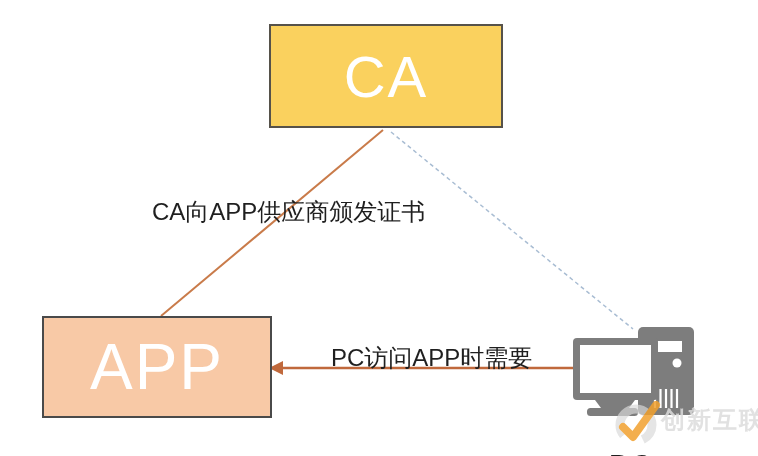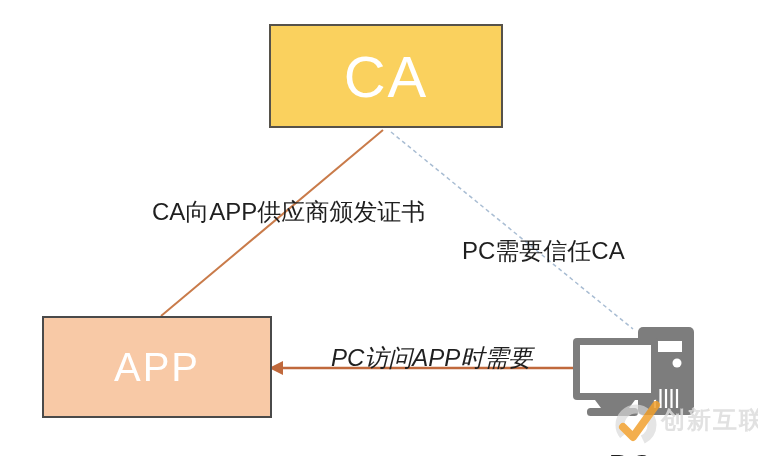--- a/index.html
+++ b/index.html
@@ -23,32 +23,32 @@
     font-family:"Liberation Sans","DejaVu Sans",sans-serif;
   }
   .node-ca{
     left:269px;top:24px;width:234px;height:104px;
     background:#FAD15E;border:2px solid #56524A;
     font-size:58px;
   }
   .node-app{
     left:42px;top:316px;width:230px;height:102px;
     background:#F8C9A6;border:2px solid #4A4A4A;
-    font-size:40px;
+    font-size:64px;
   }
 
   
   .edge-label{
     position:absolute;
     font-size:24px;color:#1F1F1F;
     white-space:nowrap;line-height:28px;
   }
   .label-ca-app{left:110px;top:198px;margin-left:42px;}
   .label-ca-pc{left:462px;top:237px;}
-  .label-pc-app{left:331px;top:344px;font-style:italic;}
+  .label-pc-app{left:331px;top:344px;}
 
   
   .pc-icon{position:absolute;left:565px;top:322px;}
   .pc-label{
     position:absolute;left:606px;top:448px;
     font-size:32px;color:#1F1F1F;font-style:italic;
   }
 
   
   .watermark{
@@ -82,21 +82,20 @@
   <div class="node node-ca">
     <span>CA</span>
   </div>
 
   <div class="node node-app">
     <span>APP</span>
   </div>
 
   <div class="edge-label label-ca-app">CA向APP供应商颁发证书</div>
 
-  <div class="edge-label label-ca-pc">PC需要信任CA</div>
 
   <div class="edge-label label-pc-app">
     <div>PC访问APP时需要</div>
   </div>
 
   <svg class="pc-icon" width="135" height="100" viewBox="0 0 135 100">
 
     <rect x="73" y="5" width="56" height="88" rx="5" fill="#7D7D7D"></rect>
 
     <rect x="81" y="19" width="36" height="11" fill="#FFFFFF"></rect>

